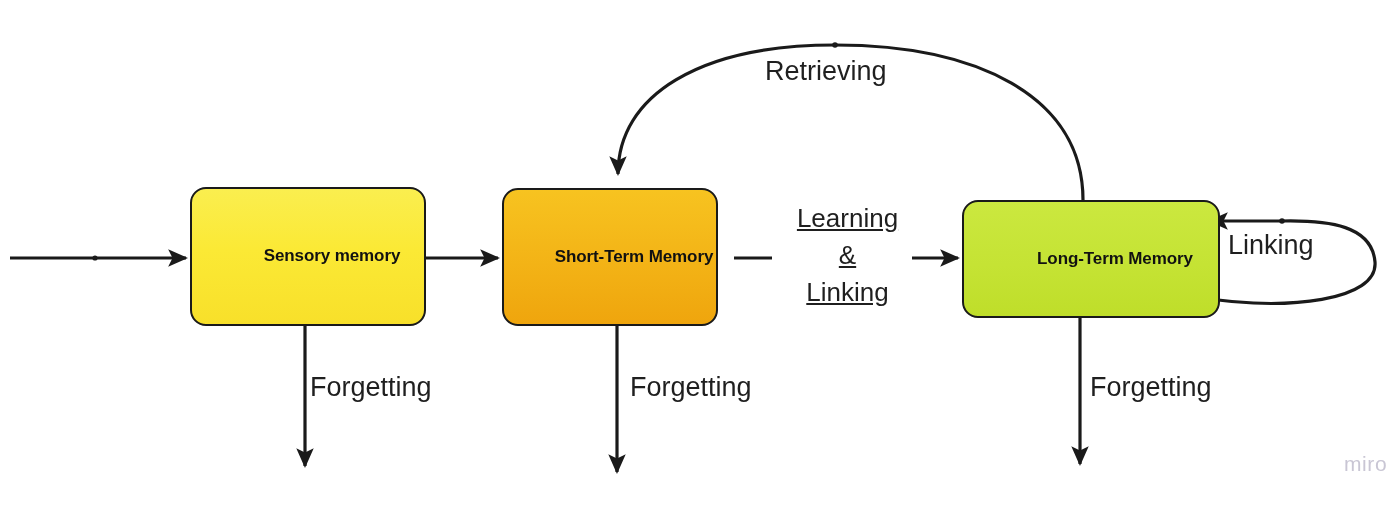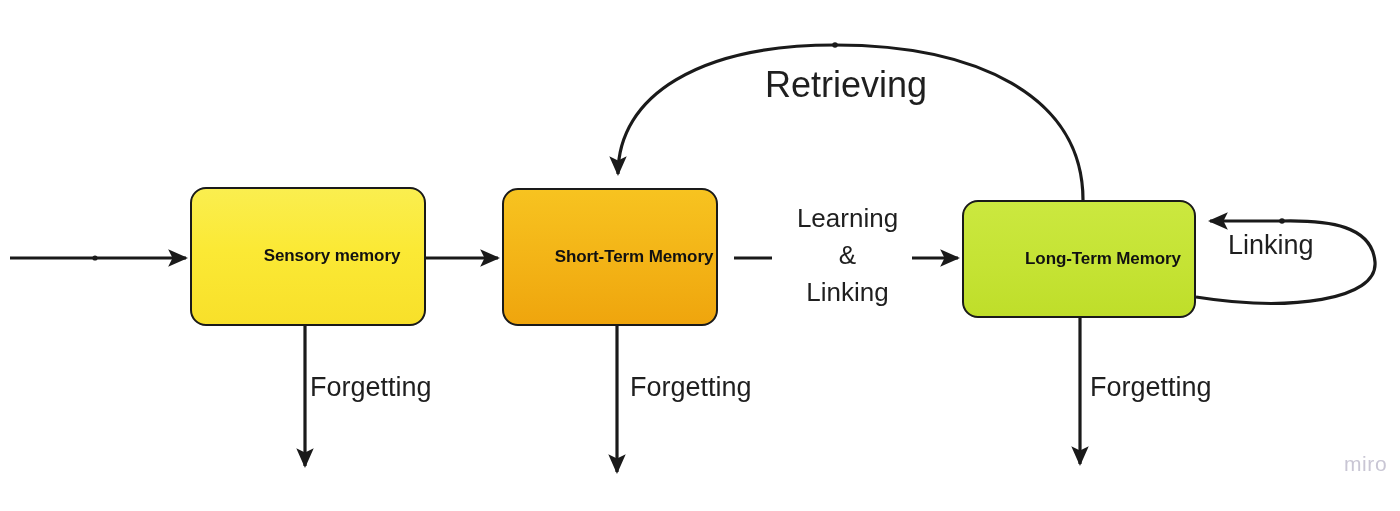--- a/index.html
+++ b/index.html
@@ -52,50 +52,51 @@
   #node-stm {
     left: 502px;
     top: 188px;
     width: 216px;
     height: 138px;
     background: linear-gradient(180deg, #F7C320 0%, #F3B316 55%, #EFA50D 100%);
   }
   #node-ltm {
     left: 962px;
     top: 200px;
-    width: 234px;
+    width: 258px;
     height: 118px;
     background: linear-gradient(180deg, #CBE83F 0%, #C5E334 55%, #BFDE2A 100%);
   }
   .edge-label {
     position: absolute;
     font-family: "Liberation Sans", sans-serif;
     font-weight: 400;
     color: #1f1f1f;
     white-space: pre;
     user-select: none;
     text-align: center;
   }
   #label-encoding {
     left: 30px;
     top: 216px;
     font-size: 27px;
   }
   #label-retrieving {
     left: 765px;
-    top: 64px;
-    font-size: 36px;
+    top: 56px;
+    font-size: 27px;
     text-align: right;
   }
   #label-learning-linking {
     left: 770px;
     top: 200px;
     width: 155px;
     font-size: 26px;
     line-height: 1.42;
+    text-decoration: underline;
   }
   #label-linking-loop {
     left: 1228px;
     top: 230px;
     font-size: 27px;
   }
   #label-forgetting-1 {
     left: 310px;
     top: 372px;
     font-size: 27px;

